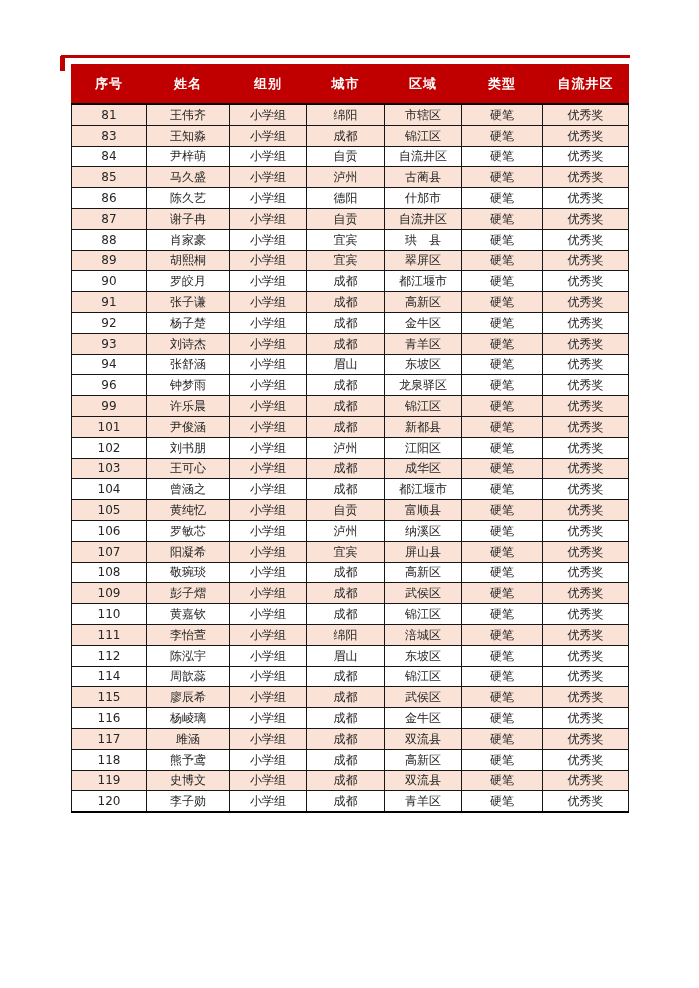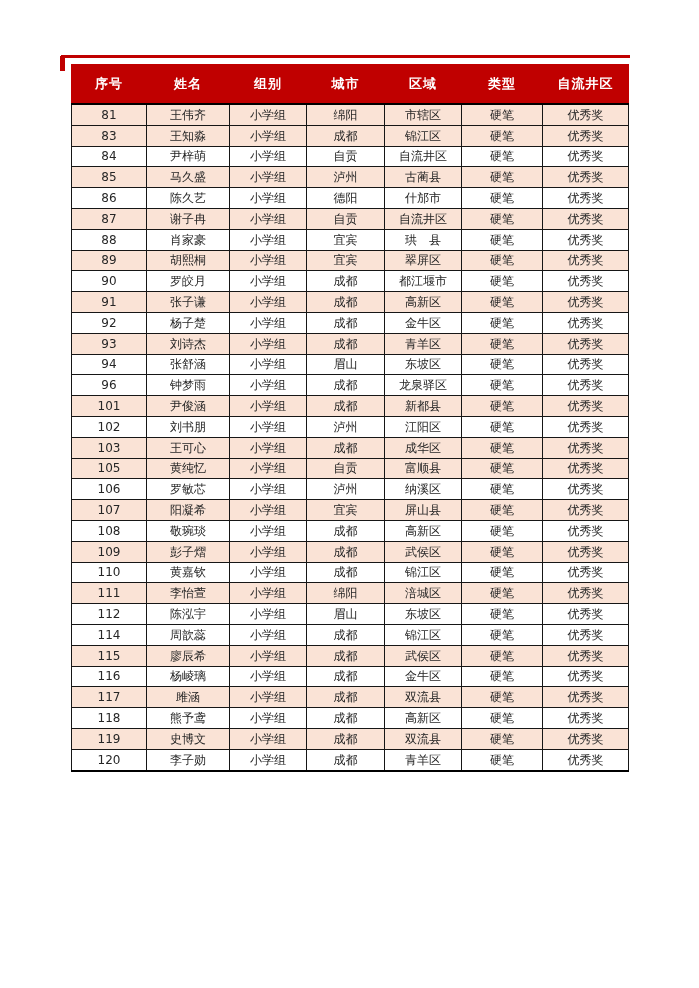--- a/index.html
+++ b/index.html
@@ -227,20 +227,29 @@
       <tr>
         <td>96</td>
         <td>钟梦雨</td>
         <td>小学组</td>
         <td>成都</td>
         <td>龙泉驿区</td>
         <td>硬笔</td>
         <td>优秀奖</td>
       </tr>
       <tr class="alt">
+        <td>99</td>
+        <td>许乐晨</td>
+        <td>小学组</td>
+        <td>成都</td>
+        <td>锦江区</td>
+        <td>硬笔</td>
+        <td>优秀奖</td>
+      </tr>
+      <tr class="alt">
         <td>101</td>
         <td>尹俊涵</td>
         <td>小学组</td>
         <td>成都</td>
         <td>新都县</td>
         <td>硬笔</td>
         <td>优秀奖</td>
       </tr>
       <tr>
         <td>102</td>
@@ -250,20 +259,29 @@
         <td>江阳区</td>
         <td>硬笔</td>
         <td>优秀奖</td>
       </tr>
       <tr class="alt">
         <td>103</td>
         <td>王可心</td>
         <td>小学组</td>
         <td>成都</td>
         <td>成华区</td>
+        <td>硬笔</td>
+        <td>优秀奖</td>
+      </tr>
+      <tr>
+        <td>104</td>
+        <td>曾涵之</td>
+        <td>小学组</td>
+        <td>成都</td>
+        <td>都江堰市</td>
         <td>硬笔</td>
         <td>优秀奖</td>
       </tr>
       <tr class="alt">
         <td>105</td>
         <td>黄纯忆</td>
         <td>小学组</td>
         <td>自贡</td>
         <td>富顺县</td>
         <td>硬笔</td>

